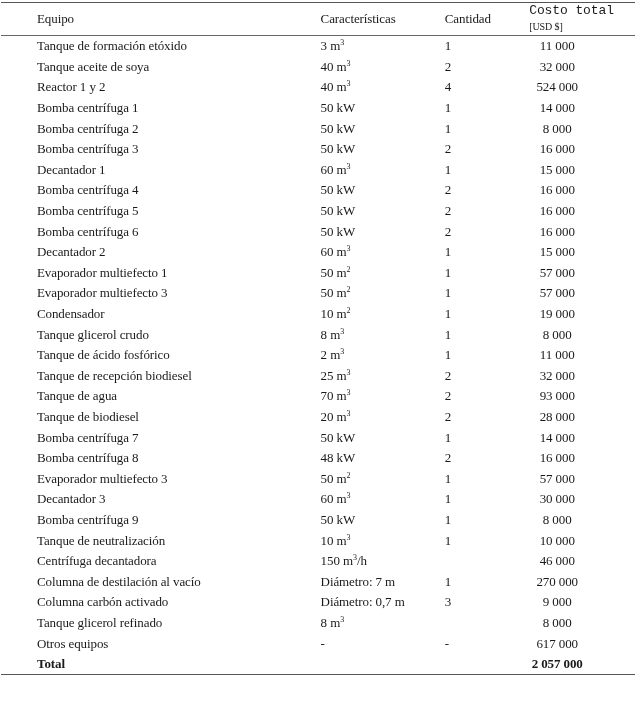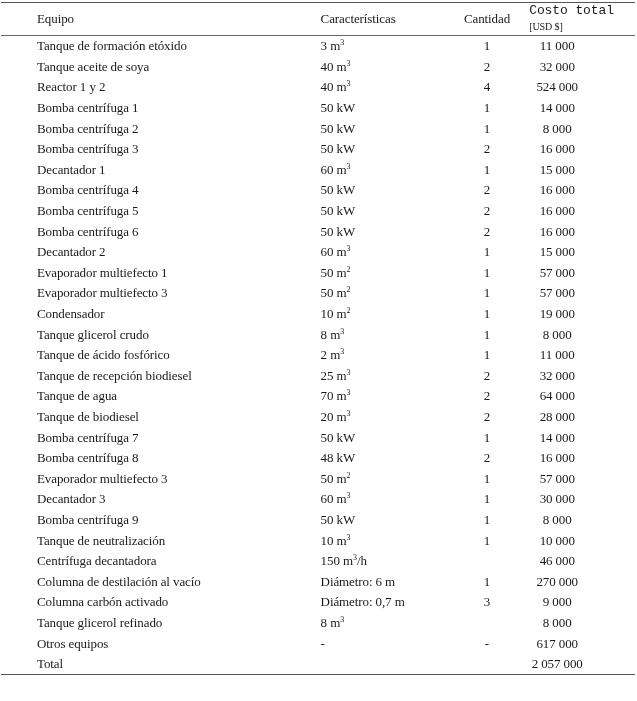--- a/index.html
+++ b/index.html
@@ -42,24 +42,25 @@
       line-height: 16px;
     }
     tbody td {
       padding: 0;
       height: 20.6px;
       line-height: 20px;
       white-space: nowrap;
     }
     tbody tr:last-child {
       border-bottom: 1.2px solid #555;
+      font-weight: bold;
     }
     .c-equipo { width: 301px; padding-left: 36px !important; }
     .c-car { width: 130px; }
-    .c-cant { width: 90px; text-align: center; }
+    .c-cant { width: 90px; text-align: left; }
     .c-costo { width: 113px; text-align: left; }
     th.c-costo { padding-left: 0; }
     th.c-equipo { padding-left: 36px; }
     .costo-val { display: inline-block; width: 56px; text-align: center; margin-left: 0; }
     sup { font-size: 8px; vertical-align: 5px; line-height: 0; }
     .hdr-costo-line1 { display: block; font-family: Liberation Mono, monospace; }
     .hdr-costo-line2 { display: block; font-size: 10px; }
   </style>
 </head>
 <body>
@@ -195,21 +196,21 @@
     <td class="c-equipo">Tanque de recepción biodiesel</td>
     <td class="c-car"><span>25 m</span><sup>3</sup><span></span></td>
     <td class="c-cant">2</td>
     <td class="c-costo"><span class="costo-val">32 000</span></td>
   </tr>
 
   <tr>
     <td class="c-equipo">Tanque de agua</td>
     <td class="c-car"><span>70 m</span><sup>3</sup><span></span></td>
     <td class="c-cant">2</td>
-    <td class="c-costo"><span class="costo-val">64 000</span></td>
+    <td class="c-costo"><span class="costo-val">93 000</span></td>
   </tr>
 
   <tr>
     <td class="c-equipo">Tanque de biodiesel</td>
     <td class="c-car"><span>20 m</span><sup>3</sup><span></span></td>
     <td class="c-cant">2</td>
     <td class="c-costo"><span class="costo-val">28 000</span></td>
   </tr>
 
   <tr>
@@ -256,21 +257,21 @@
 
   <tr>
     <td class="c-equipo">Centrífuga decantadora</td>
     <td class="c-car"><span>150 m</span><sup>3</sup><span>/h</span></td>
     <td class="c-cant"></td>
     <td class="c-costo"><span class="costo-val">46 000</span></td>
   </tr>
 
   <tr>
     <td class="c-equipo">Columna de destilación al vacío</td>
-    <td class="c-car"><span>Diámetro: 6 m</span><sup></sup><span></span></td>
+    <td class="c-car"><span>Diámetro: 7 m</span><sup></sup><span></span></td>
     <td class="c-cant">1</td>
     <td class="c-costo"><span class="costo-val">270 000</span></td>
   </tr>
 
   <tr>
     <td class="c-equipo">Columna carbón activado</td>
     <td class="c-car"><span>Diámetro: 0,7 m</span><sup></sup><span></span></td>
     <td class="c-cant">3</td>
     <td class="c-costo"><span class="costo-val">9 000</span></td>
   </tr>

